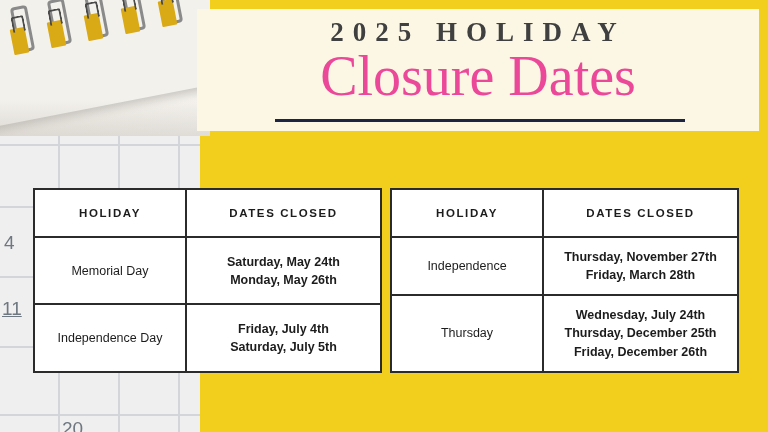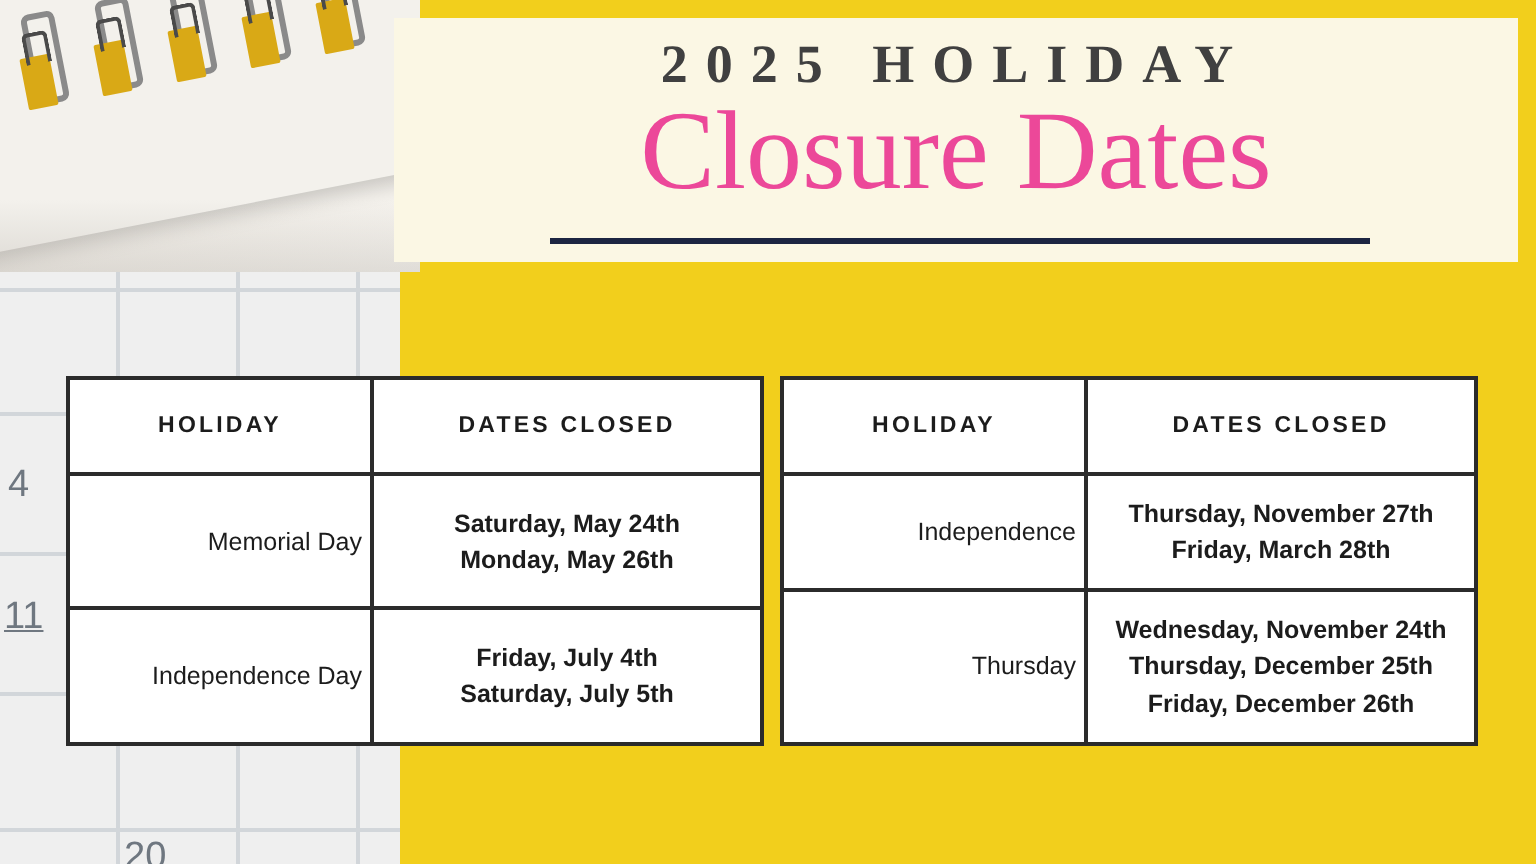--- a/index.html
+++ b/index.html
@@ -197,21 +197,20 @@
   table.holiday-table th {
     font-size: 11.5px;
     font-weight: bold;
     letter-spacing: 1.6px;
     padding: 12px 4px;
     height: 22px;
   }
   table.holiday-table td.holiday-name {
     font-size: 12.5px;
     padding: 10px 4px;
-    text-align: right;
   }
   table.holiday-table td.dates {
     font-size: 12.5px;
     font-weight: bold;
     padding: 10px 4px;
     line-height: 1.45;
   }
   table.holiday-table col.c1 { width: 152px; }
   table.holiday-table col.c2 { width: 195px; }
   .date-line { display: block; }
@@ -305,21 +304,21 @@
         <tr>
           <td class="holiday-name">Independence</td>
           <td class="dates">
             <span class="date-line">Thursday, November 27th</span>
             <span class="date-line">Friday, March 28th</span>
           </td>
         </tr>
         <tr>
           <td class="holiday-name">Thursday</td>
           <td class="dates">
-            <span class="date-line">Wednesday, November 24th</span>
+            <span class="date-line">Wednesday, July 24th</span>
             <span class="date-line">Thursday, December 25th</span>
             <span class="date-line">Friday, December 26th</span>
           </td>
         </tr>
       </tbody>
     </table>
 
   </div>
 </div>
 

